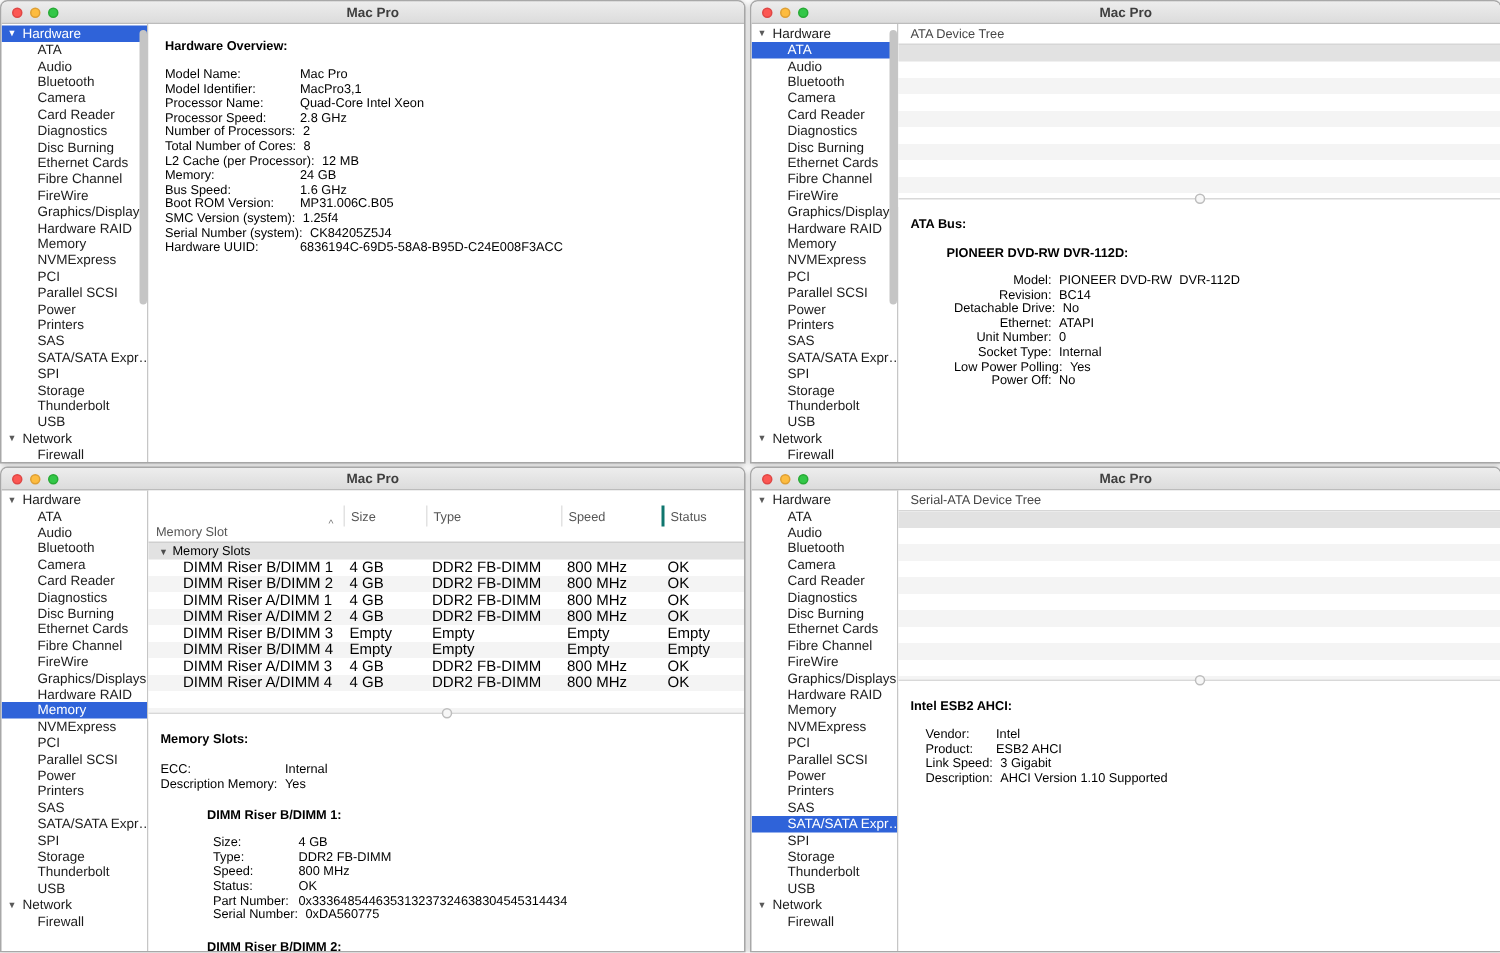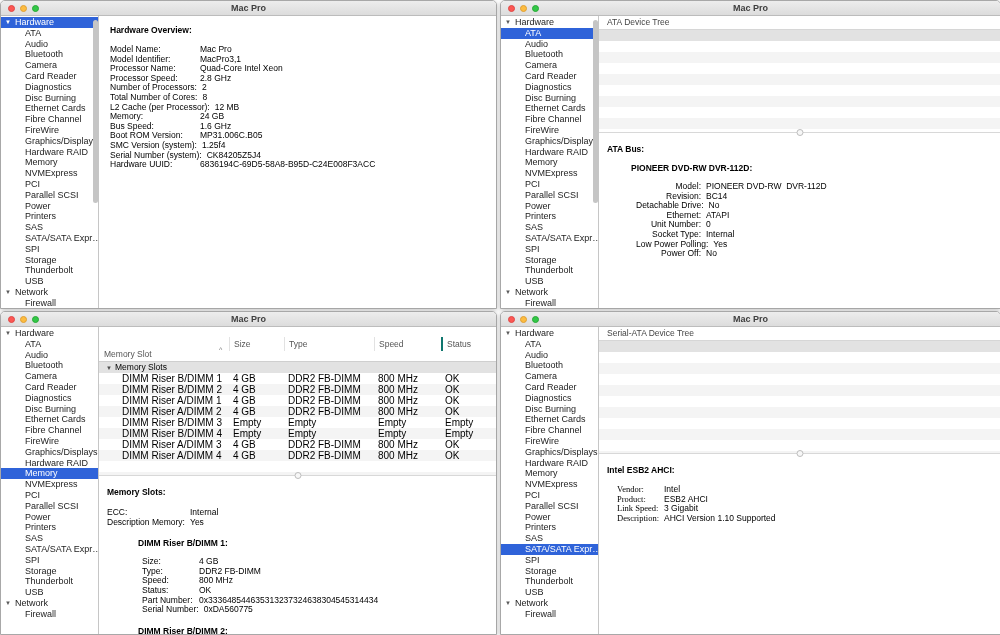--- a/index.html
+++ b/index.html
@@ -43,21 +43,21 @@
 
   
   .content { flex:1; min-width:0; display:flex; flex-direction:column; position:relative; background:#fff; }
   .sec-title { font-size:8.5px; font-weight:bold; color:#000; white-space:nowrap; }
   .kv { display:flex; font-size:8.5px; line-height:9.6px; color:#000; white-space:pre; }
   .kv .k { flex:none; padding-right:5px; }
   .tl-rows  .k { min-width:90px; }
   .tr-rows  .k { min-width:70px;text-align:right; }
   .ecc-rows .k { min-width:83px; }
   .dimm-rows .k { min-width:57px; }
-  .br-rows  .k { min-width:47px;font-family:Liberation Serif, serif; }
+  .br-rows  .k { min-width:47px; }
 
   
   .overview { padding:9px 0 0 11px; }
   .tl-rows { margin-top:10px; }
 
   
   .tree-header { flex:0 0 14px; height:14px; line-height:13px; font-size:8.5px;
     color:#454545; padding-left:8px; border-bottom:1px solid #d6d6d6; white-space:nowrap; }
   .tree-body { background:repeating-linear-gradient(to bottom,#f4f4f4 0 11px,#ffffff 11px 22px); }
   #win-tr .tree-body { flex:0 0 102px; height:102px; }

